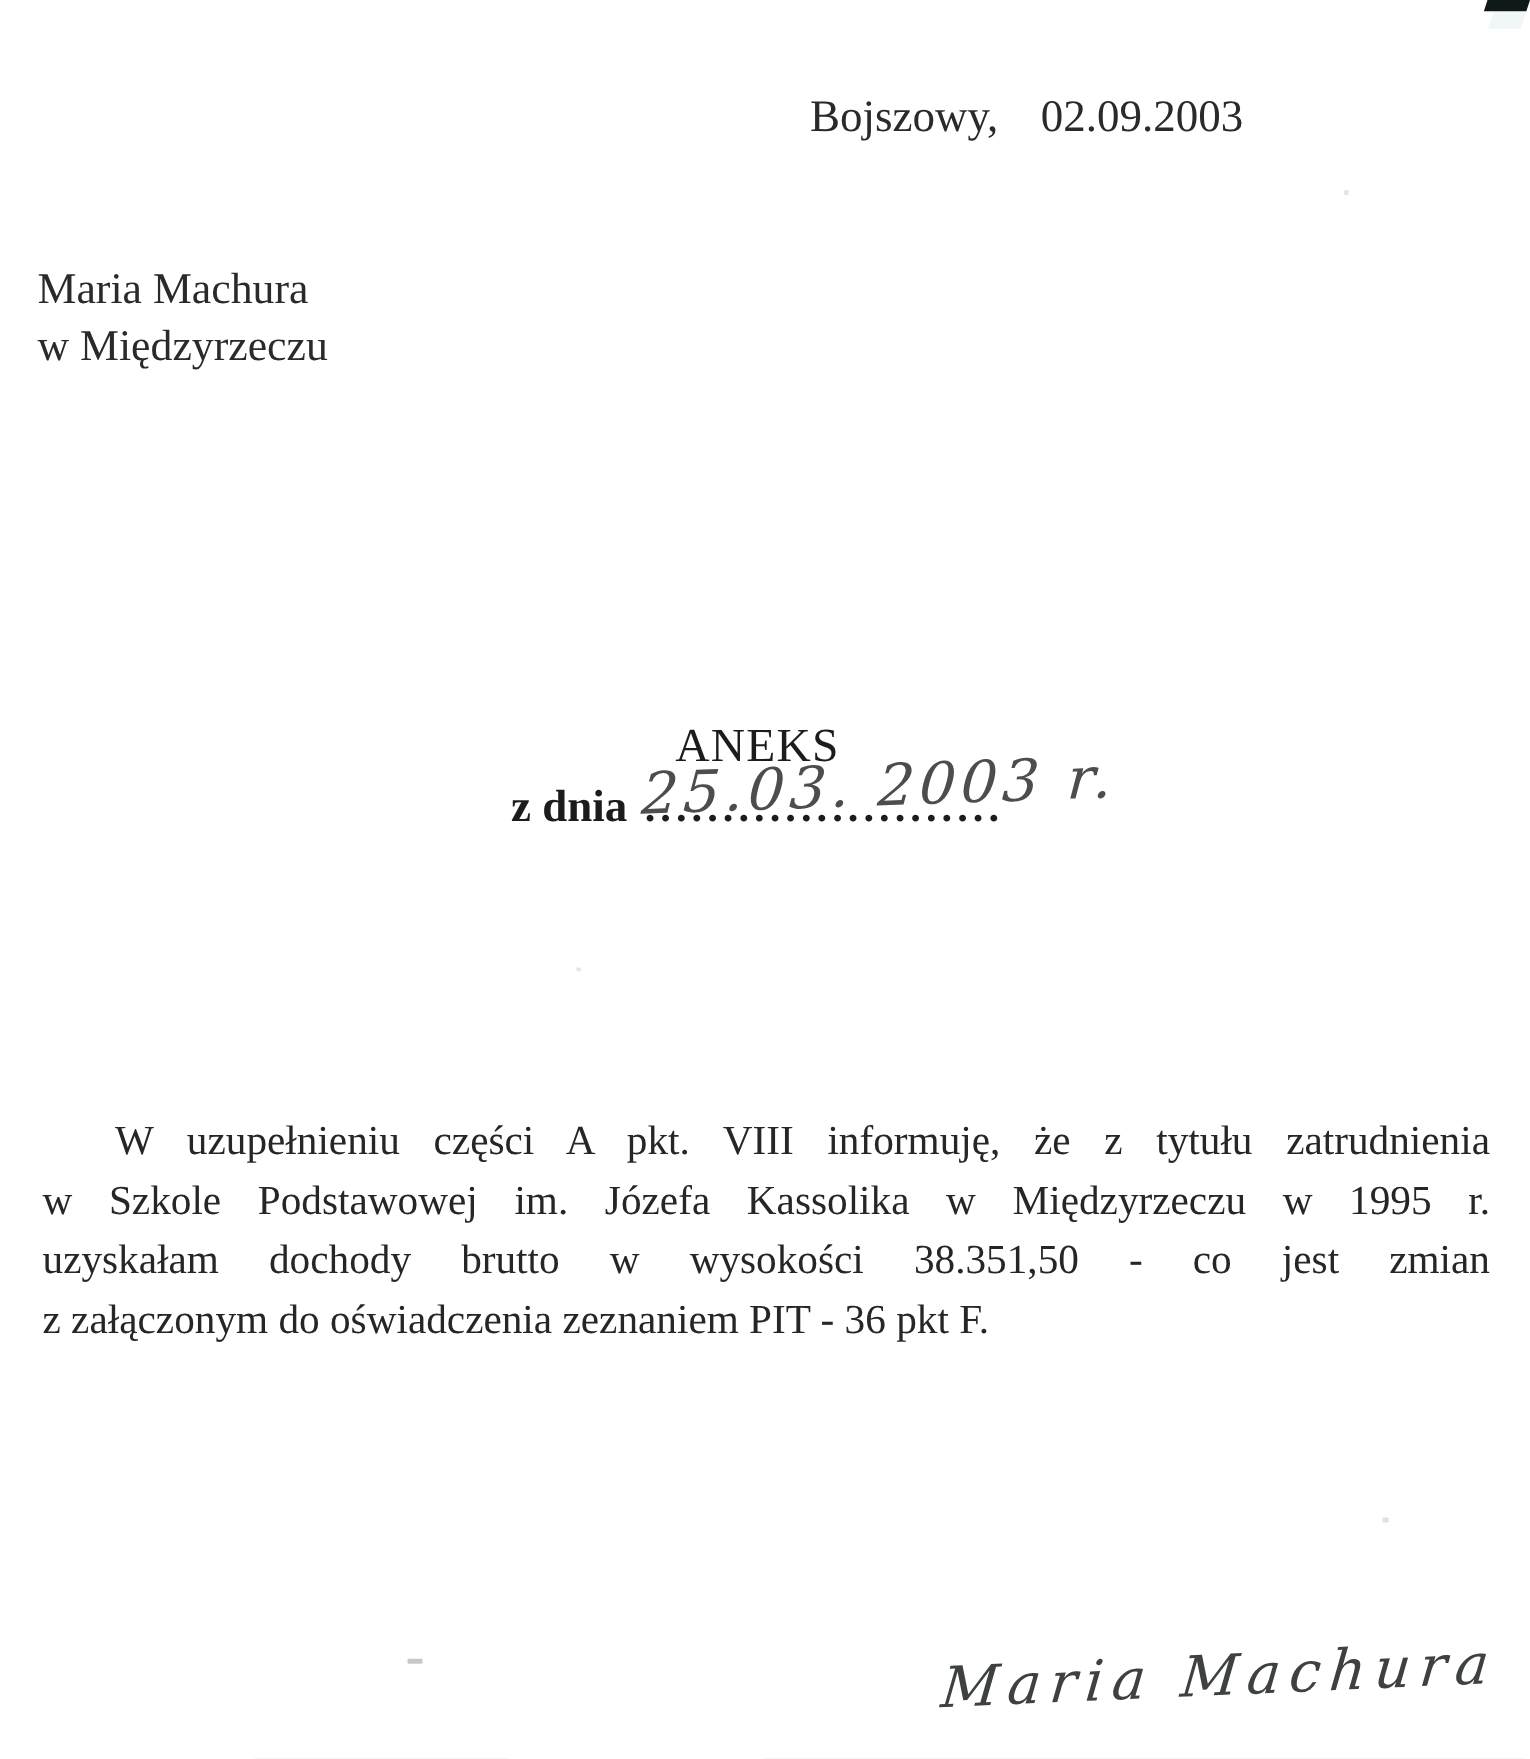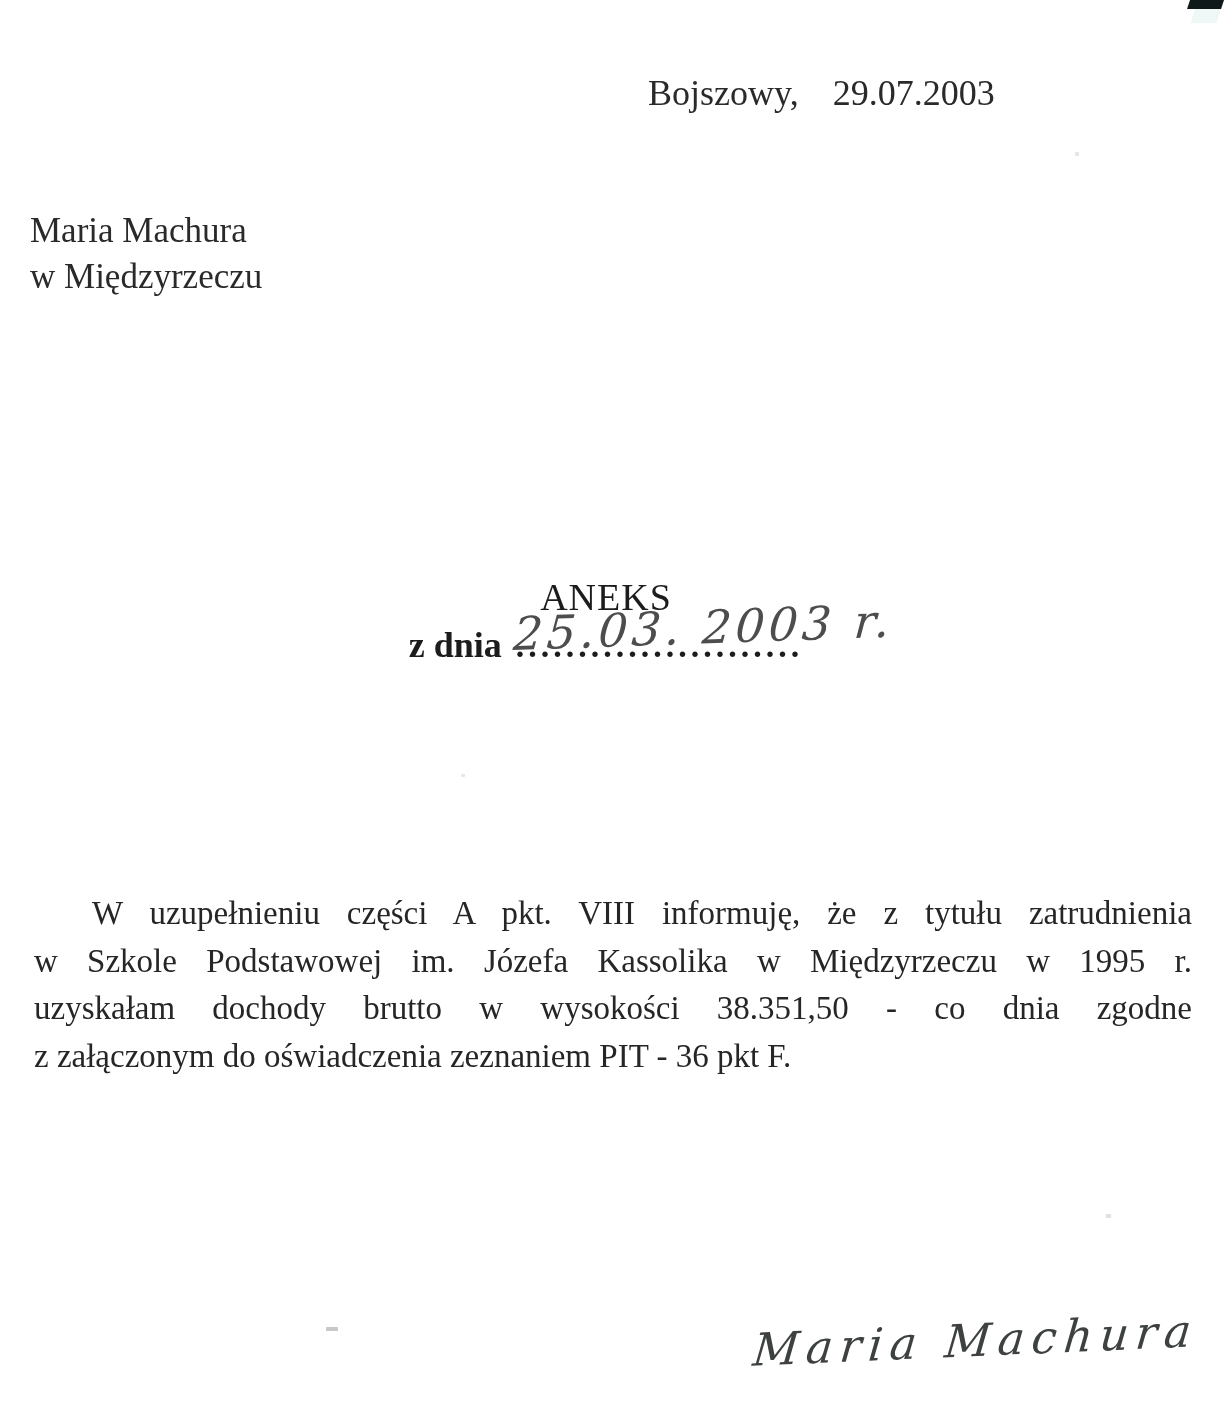--- a/index.html
+++ b/index.html
@@ -156,39 +156,39 @@
 </style>
 </head>
 <body>
 
 <div class="page">
 
   <div class="corner-artifact"></div>
 
   <div class="dateline">
     <span>Bojszowy,</span>
-    <span>29.07.2003</span>
+    <span>02.09.2003</span>
   </div>
 
   <div class="sender">
     <div>Maria Machura</div>
     <div>w Międzyrzeczu</div>
   </div>
 
   <div class="title-block">
     <div class="title-heading">ANEKS</div>
     <div class="title-dateline">
       <span>z dnia</span><span class="dots-wrap"><span class="dots">.......................</span><span class="handwritten-date">25.03. 2003 r.</span></span>
     </div>
   </div>
 
   <div class="body-paragraph">
     <div class="body-line justify indent">W uzupełnieniu części A pkt.  VIII informuję, że z tytułu zatrudnienia</div>
     <div class="body-line justify">w Szkole Podstawowej im. Józefa Kassolika w Międzyrzeczu w 1995 r.</div>
-    <div class="body-line justify">uzyskałam  dochody  brutto  w  wysokości  38.351,50  -  co  dnia  zgodne</div>
+    <div class="body-line justify">uzyskałam  dochody  brutto  w  wysokości  38.351,50  -  co  jest  zmian</div>
     <div class="body-line">z załączonym do oświadczenia zeznaniem PIT - 36 pkt F.</div>
   </div>
 
   <div class="signature">Maria Machura</div>
 
   <div class="speck speck-1"></div>
   <div class="speck speck-2"></div>
   <div class="speck speck-3"></div>
   <div class="speck speck-4"></div>
 

